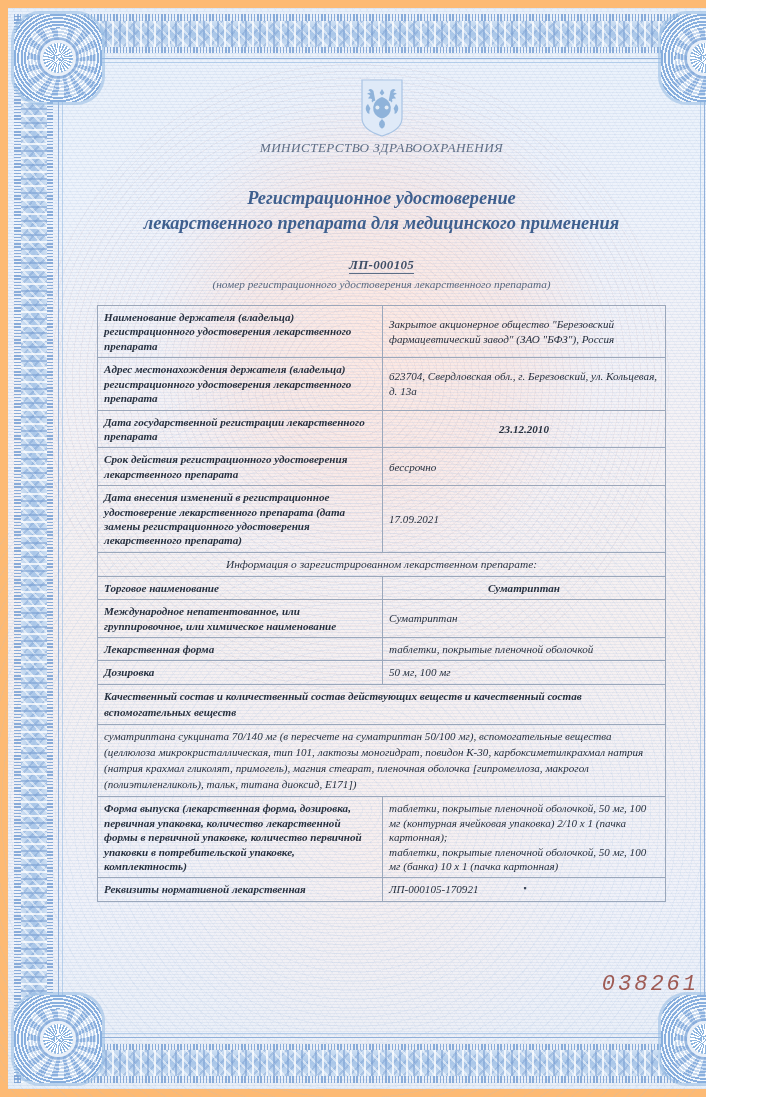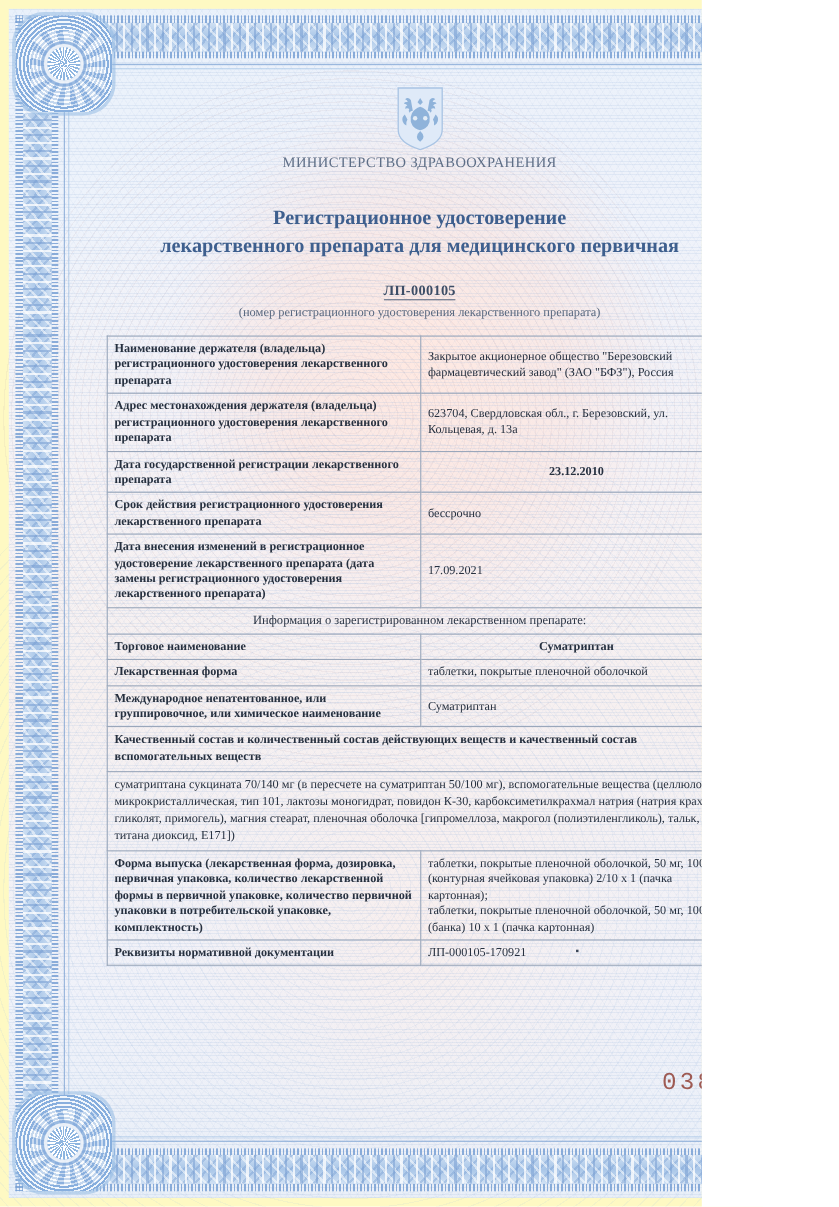--- a/index.html
+++ b/index.html
@@ -6,24 +6,25 @@
     margin: 0;
     padding: 0;
     background: #ffffff;
   }
   body {
     font-family: "Liberation Serif", "DejaVu Serif", serif;
   }
 
   #certificate {
     position: relative;
-    width: 638px;
+    width: 706px;
     height: 1097px;
     overflow: hidden;
-    background: #fef9c3;
+    background: #fdba74;
+    font-style: italic;
   }
 
   
   .paper {
     position: absolute;
     left: 8px; top: 8px;
     width: 747px; height: 1081px;
     background:
       radial-gradient(ellipse 46% 34% at 50% 30%, rgba(255,232,224,0.95) 0%, rgba(253,226,219,0.55) 38%, rgba(244,238,245,0.18) 66%, rgba(236,242,250,0.05) 100%),
       radial-gradient(ellipse 60% 40% at 50% 78%, rgba(255,236,228,0.55) 0%, rgba(247,238,240,0.18) 50%, rgba(235,241,250,0.0) 100%),
@@ -395,21 +396,21 @@
         </g>
       </svg>
     </div>
 
     <div class="ministry">
       <div>МИНИСТЕРСТВО ЗДРАВООХРАНЕНИЯ</div>
     </div>
 
     <div class="title">
       <div>Регистрационное удостоверение</div>
-      <div>лекарственного препарата для медицинского первичная</div>
+      <div>лекарственного препарата для медицинского применения</div>
     </div>
 
     <div class="regnum">
       <span class="num">ЛП-000105</span>
       <span class="cap">(номер регистрационного удостоверения лекарственного препарата)</span>
     </div>
 
     <table class="tbl">
       <tbody>
         <tr>
@@ -435,44 +436,48 @@
 
         <tr class="section-row">
           <td colspan="2">Информация о зарегистрированном лекарственном препарате:</td>
         </tr>
 
         <tr>
           <td class="lbl">Торговое наименование</td>
           <td class="val-b">Суматриптан</td>
         </tr>
         <tr>
+          <td class="lbl">Международное непатентованное, или группировочное, или химическое наименование</td>
+          <td class="val">Суматриптан</td>
+        </tr>
+        <tr>
           <td class="lbl">Лекарственная форма</td>
           <td class="val">таблетки, покрытые пленочной оболочкой</td>
         </tr>
         <tr>
-          <td class="lbl">Международное непатентованное, или группировочное, или химическое наименование</td>
-          <td class="val">Суматриптан</td>
+          <td class="lbl">Дозировка</td>
+          <td class="val">50 мг, 100 мг</td>
         </tr>
 
         <tr class="fullrow">
           <td colspan="2" class="compo-head">Качественный состав и количественный состав действующих веществ и качественный состав вспомогательных веществ</td>
         </tr>
         <tr class="fullrow">
           <td colspan="2">суматриптана сукцината 70/140 мг (в пересчете на суматриптан 50/100 мг), вспомогательные вещества (целлюлоза микрокристаллическая, тип 101, лактозы моногидрат, повидон К-30, карбоксиметилкрахмал натрия (натрия крахмал гликолят, примогель), магния стеарат, пленочная оболочка [гипромеллоза, макрогол (полиэтиленгликоль), тальк, титана диоксид, Е171])</td>
         </tr>
 
         <tr>
           <td class="lbl">Форма выпуска (лекарственная форма, дозировка, первичная упаковка, количество лекарственной формы в первичной упаковке, количество первичной упаковки в потребительской упаковке, комплектность)</td>
           <td class="val-l">
             <div>таблетки, покрытые пленочной оболочкой, 50 мг, 100 мг (контурная ячейковая упаковка) 2/10 х 1 (пачка картонная);</div>
             <div>таблетки, покрытые пленочной оболочкой, 50 мг, 100 мг (банка) 10 х 1 (пачка картонная)</div>
           </td>
         </tr>
         <tr>
-          <td class="lbl">Реквизиты нормативной документации</td>
+          <td class="lbl">Реквизиты нормативной лекарственная</td>
           <td class="val-l">
             <span>ЛП-000105-170921</span>
             <span class="nowrap-mark">▪</span>
           </td>
         </tr>
       </tbody>
     </table>
 
     <div class="serial">038261</div>
 

